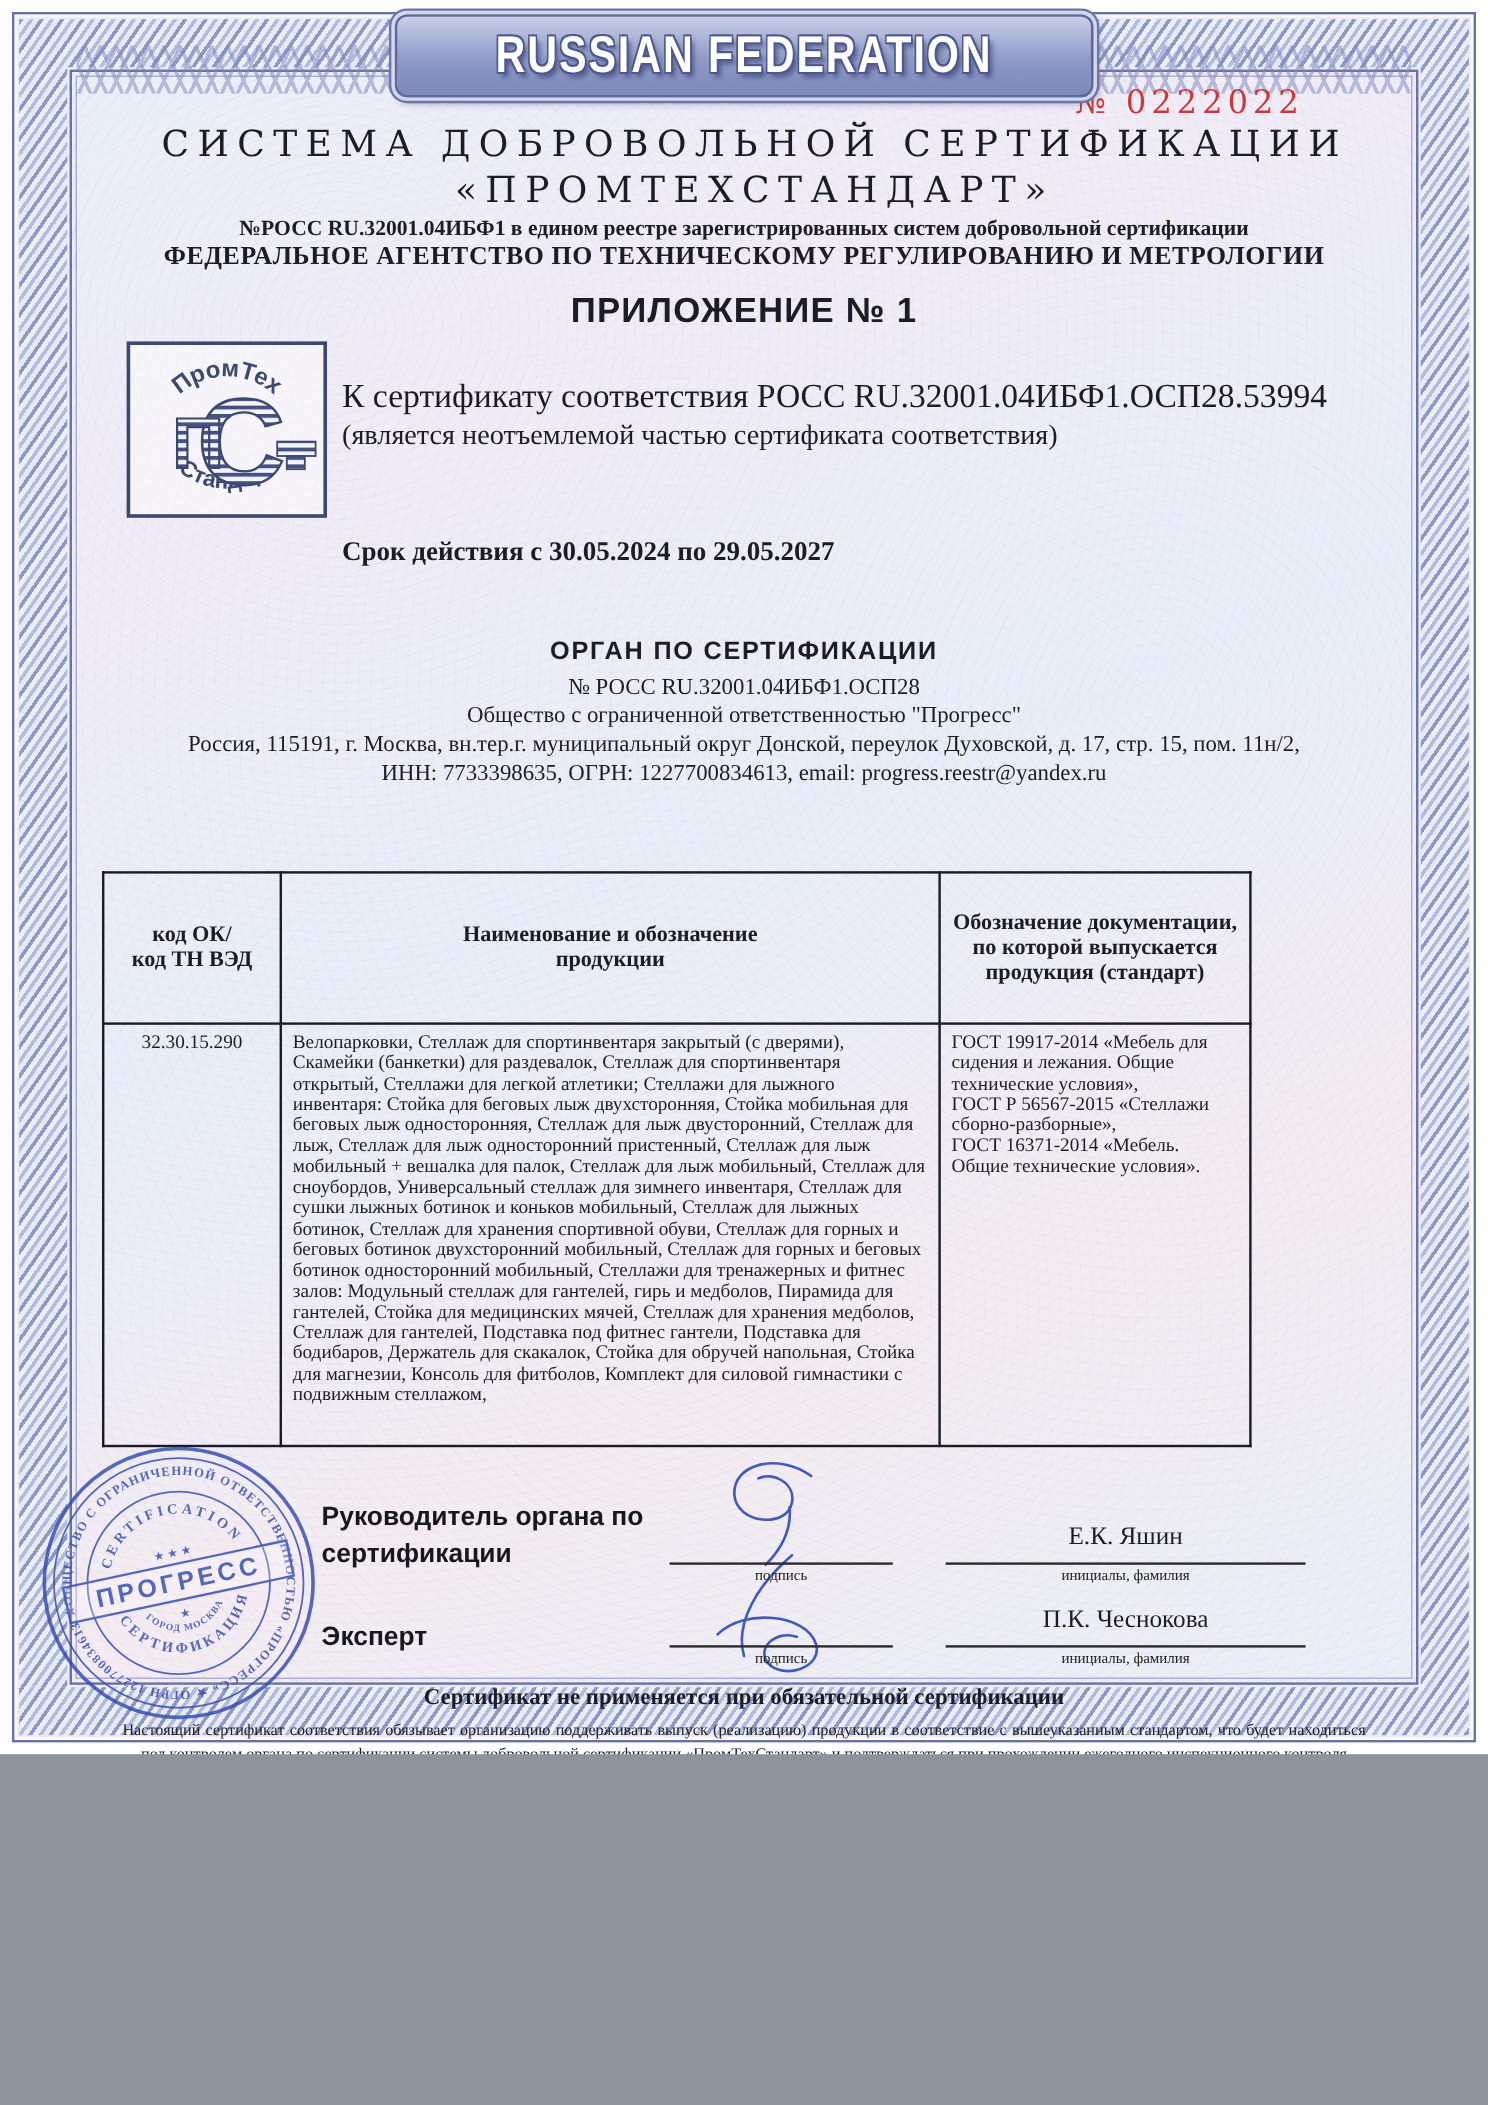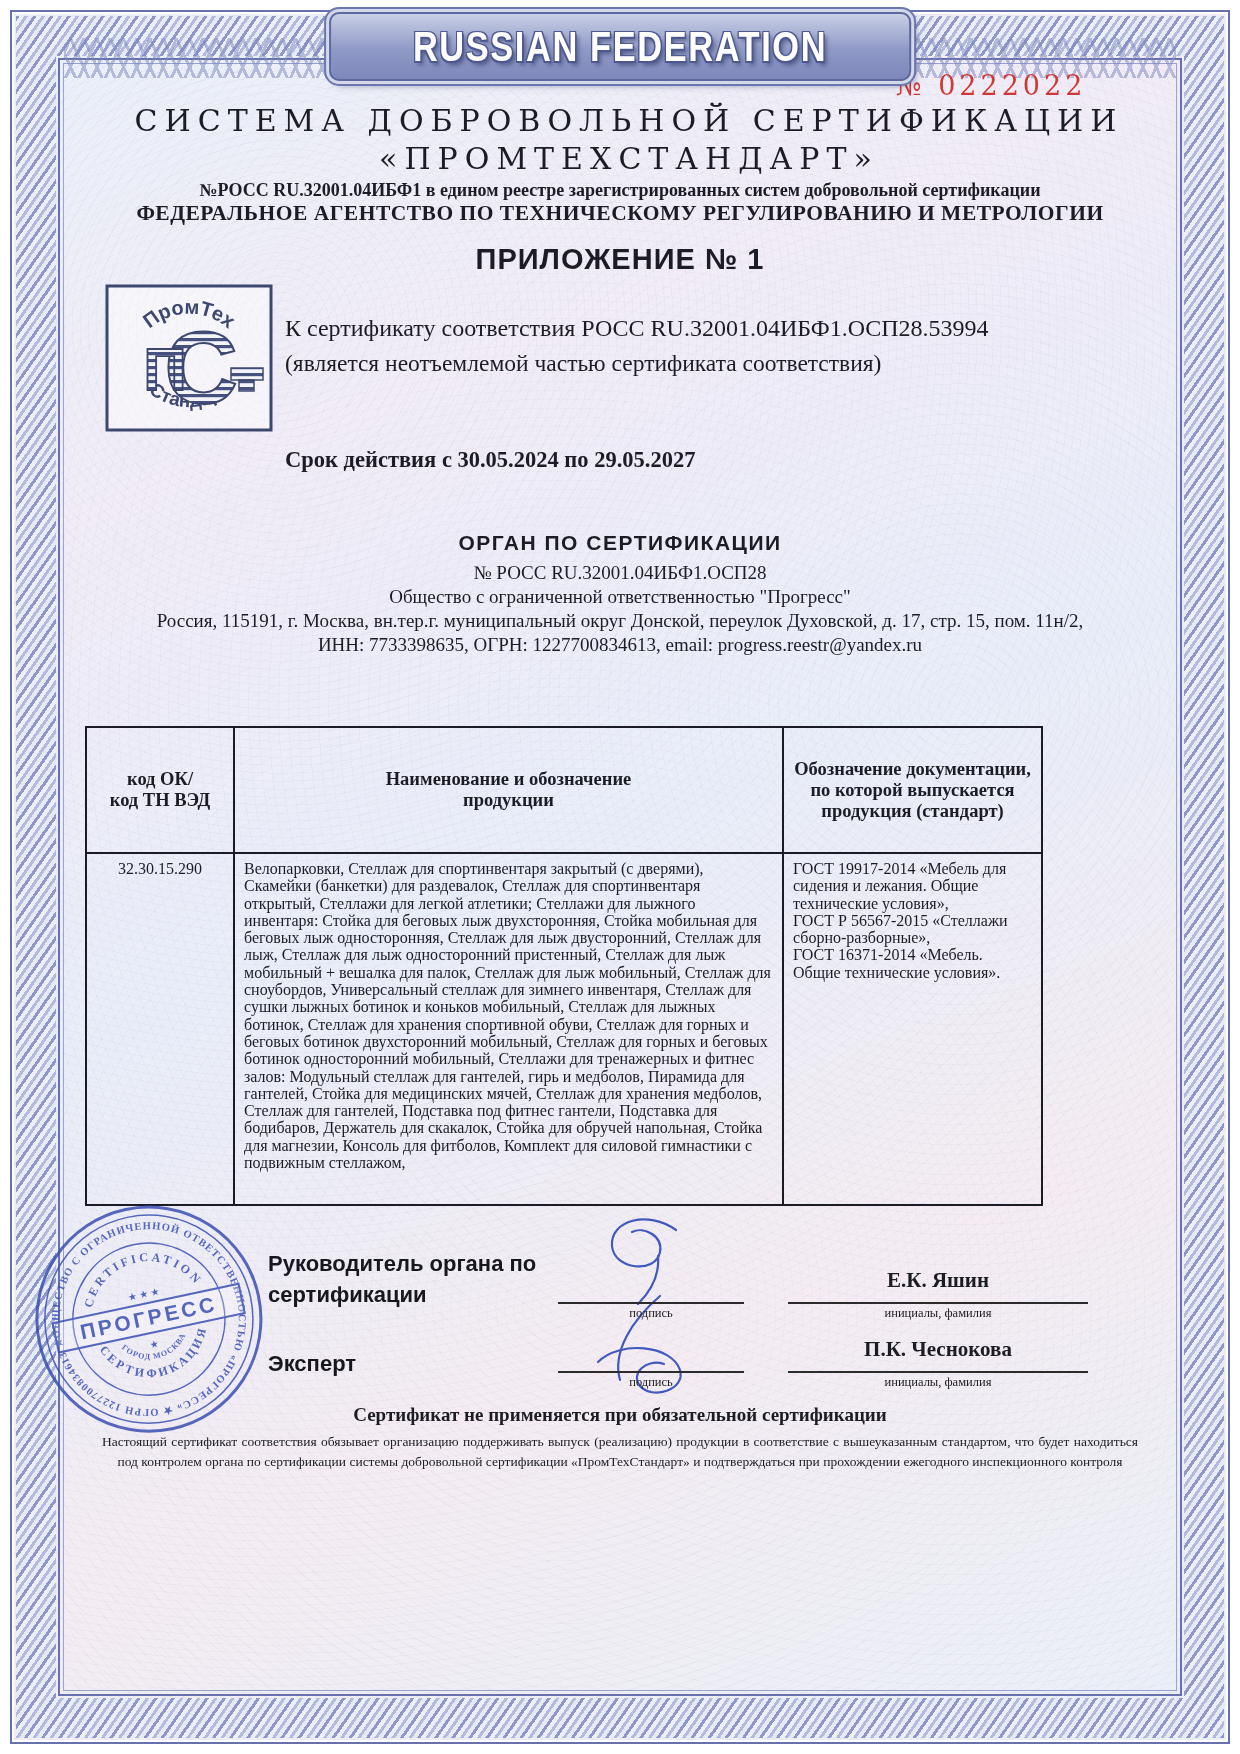--- a/index.html
+++ b/index.html
@@ -1,16 +1,16 @@
 <!DOCTYPE html>
 <html><head>
 <meta charset="utf-8">
 <style>
   html,body{margin:0;padding:0;background:#8e939b;}
-  .page{position:relative;width:1240px;height:1754px;margin:0 auto;background:#fff;
+  .page{position:relative;width:1240px;height:1462px;margin:0 auto;background:#fff;
         font-family:"Liberation Serif",serif;color:#1c1c24;overflow:hidden;}
   
   .guilloche{position:absolute;inset:14px;
     background:
       repeating-radial-gradient(circle at 22% 18%, rgba(150,120,190,0.055) 0 1px, transparent 1px 8px),
       repeating-radial-gradient(circle at 78% 40%, rgba(120,150,205,0.06) 0 1px, transparent 1px 10px),
       repeating-radial-gradient(circle at 45% 75%, rgba(190,130,170,0.05) 0 1px, transparent 1px 9px),
       linear-gradient(158deg,#e9f1f8 0%,#f1ecf6 24%,#e8eef8 48%,#f4ecf2 72%,#e9f0f8 100%);}
   
   .frame1{position:absolute;inset:10px;border:2px solid #6671ad;}
@@ -32,21 +32,21 @@
     text-shadow:2px 2px 0 #4e5890,-1.5px -1.5px 0 #4e5890,1.5px -1.5px 0 #4e5890,-1.5px 1.5px 0 #4e5890,4px 4px 5px rgba(30,40,80,.55);}
   .abs{position:absolute;}
   .c{left:0;right:0;text-align:center;}
   .serif-disp{font-family:"DejaVu Serif",serif;margin-left:18px;}
   #serial{left:896px;top:70px;font-family:"DejaVu Serif",serif;font-size:27px;letter-spacing:4px;color:#cf3838;}
   .title1{top:103px;font-size:30px;letter-spacing:7px;}
   .title2{top:141px;font-size:30px;letter-spacing:7px;}
   .registry{top:180px;font-size:18px;font-weight:bold;}
   .agency{top:201px;font-size:21.5px;font-weight:bold;letter-spacing:.5px;}
   .appendix{top:243px;font-family:"Liberation Sans",sans-serif;font-weight:bold;font-size:29px;letter-spacing:1px;}
-  .certref1{left:285px;top:315px;font-size:24px;}
+  .certref1{left:285px;top:315px;font-size:28px;}
   .certref2{left:285px;top:350px;font-size:23.5px;}
   .validity{left:285px;top:447px;font-size:22.5px;font-weight:bold;}
   .org-title{top:531px;font-family:"Liberation Sans",sans-serif;font-weight:bold;font-size:21px;letter-spacing:1.5px;}
   .org-num{top:562px;font-size:19px;}
   .org-name{top:586px;font-size:19px;}
   .org-addr{top:610px;font-size:19px;}
   .org-det{top:634px;font-size:19px;}
   .tbl-caption{left:85px;top:679px;width:956px;text-align:center;font-size:20px;font-weight:bold;}
   table.prod{position:absolute;left:85px;top:726px;width:956px;border-collapse:collapse;table-layout:fixed;}
   table.prod th,table.prod td{border:2px solid #1b1b26;font-family:"Liberation Serif",serif;}
@@ -56,21 +56,21 @@
   td.standards{white-space:pre-line;}
   .stamp-wrap{left:32px;top:1202px;transform:rotate(-12deg);opacity:.85;}
   .sig-label{left:268px;width:320px;font-family:"Liberation Sans",sans-serif;font-weight:bold;font-size:22px;line-height:1.4;color:#17171f;}
   .lbl-leader{top:1249px;} .lbl-expert{top:1349px;}
   .rule{border-top:2px solid #2b2b2b;height:0;}
   .sigline1{left:558px;top:1302px;width:186px;} .sigline2{left:558px;top:1371px;width:186px;}
   .nameline1{left:788px;top:1302px;width:300px;} .nameline2{left:788px;top:1371px;width:300px;}
   .sigcap{font-size:12.5px;text-align:center;color:#222;}
   .sigcap1{left:558px;top:1306px;width:186px;} .sigcap2{left:558px;top:1375px;width:186px;}
   .namecap1{left:788px;top:1306px;width:300px;} .namecap2{left:788px;top:1375px;width:300px;}
-  .signame{text-align:center;font-size:21px;width:300px;left:788px;font-weight:bold;}
+  .signame{text-align:center;font-size:21px;width:300px;left:788px;}
   .name1{top:1268px;} .name2{top:1337px;}
   .sig1{left:548px;top:1212px;} .sig2{left:540px;top:1290px;}
   .disclaimer{top:1404px;font-size:19px;font-weight:bold;}
   .footnote{left:102px;top:1432px;width:1036px;font-size:13.5px;line-height:1.45;text-align:justify;text-align-last:center;color:#20202a;}
   .imprint{left:120px;right:120px;top:1512px;display:flex;align-items:center;gap:10px;color:#555;}
   .imprint .ln{flex:1;height:1px;background:#8a8a95;}
   .imprint .tx{font-size:10px;letter-spacing:.5px;white-space:nowrap;}
 </style>
 </head>
 <body>

